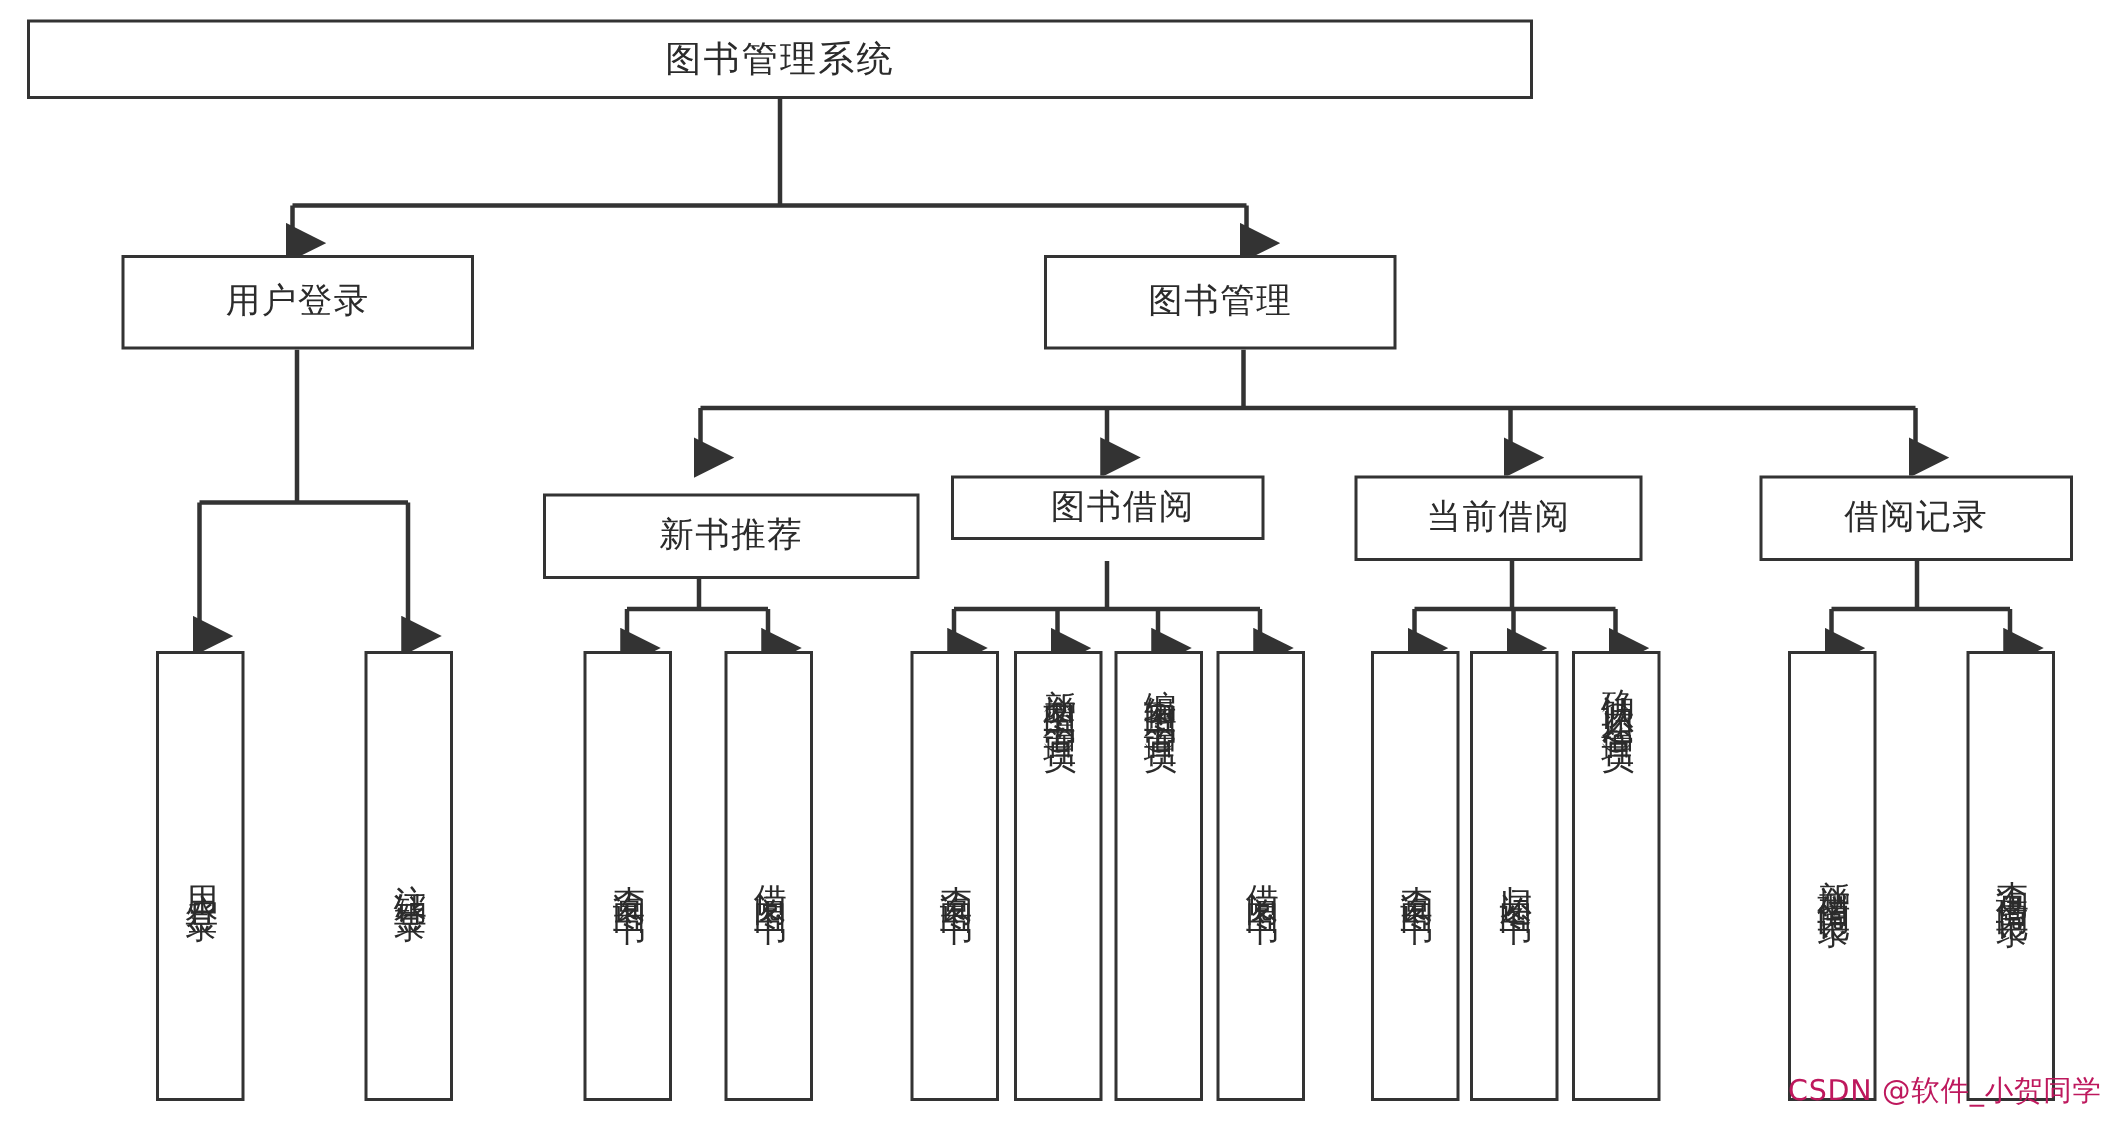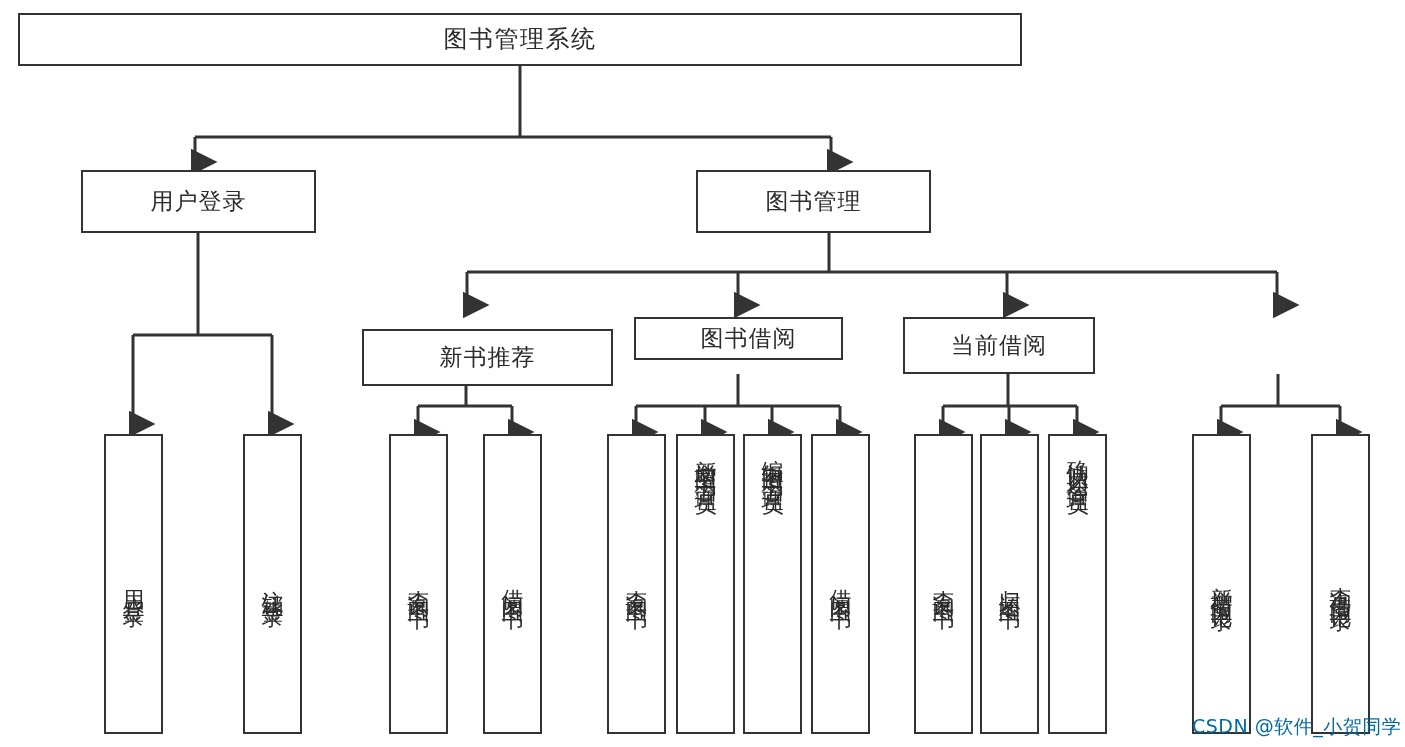--- a/index.html
+++ b/index.html
@@ -64,21 +64,21 @@
   }
   .node.vert.tall .label {
     letter-spacing: 5px;
   }
   .node.vert.topalign {
     align-items: flex-start;
     padding-top: 6px;
   }
   .watermark {
     position: absolute;
-    color: #0369a1;
+    color: #be185d;
     font-size: 19px;
     letter-spacing: 0.5px;
     white-space: nowrap;
     user-select: none;
   }
 </style>
 </head>
 <body>
 
 <div id="canvas">
@@ -147,20 +147,23 @@
 
   <div class="node horiz" style="left:362px; top:317px; width:251px; height:57px;margin-top:12px;">
     <span class="label">新书推荐</span>
   </div>
   <div class="node horiz" style="left:634px; top:317px; width:209px; height:43px;padding-left:20px;">
     <span class="label">图书借阅</span>
   </div>
   <div class="node horiz" style="left:903px; top:317px; width:192px; height:57px;">
     <span class="label">当前借阅</span>
   </div>
+  <div class="node horiz" style="left:1173px; top:317px; width:209px; height:57px;">
+    <span class="label">借阅记录</span>
+  </div>
 
   <div class="node vert" style="left:104px; top:434px; width:59px; height:300px;">
     <span class="label">用户登录</span>
   </div>
   <div class="node vert" style="left:243px; top:434px; width:59px; height:300px;">
     <span class="label">注销登录</span>
   </div>
 
   <div class="node vert" style="left:389px; top:434px; width:59px; height:300px;">
     <span class="label">查询图书</span>

